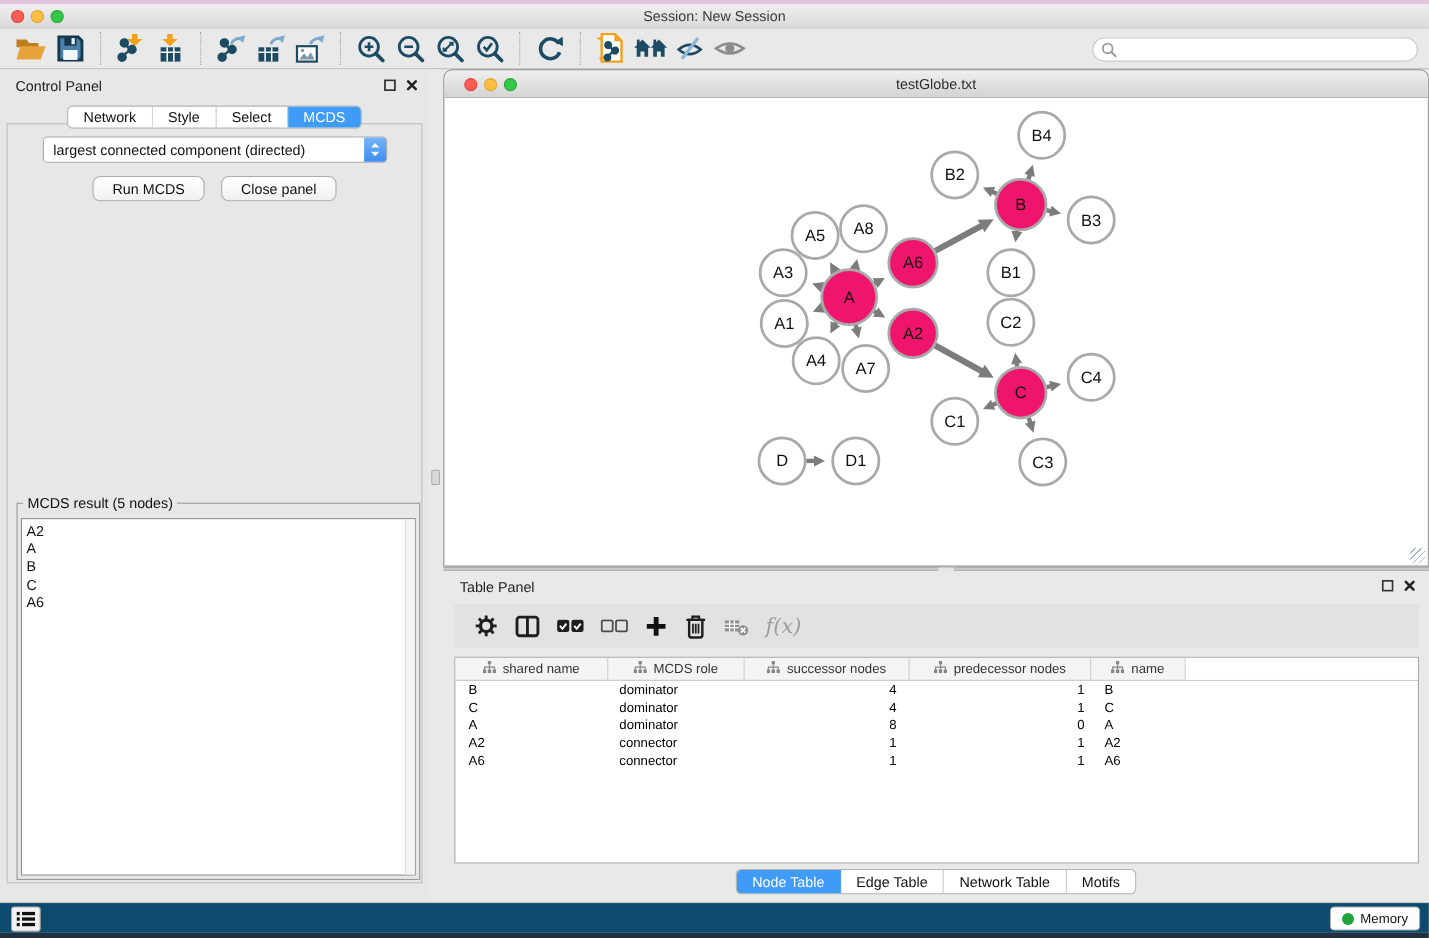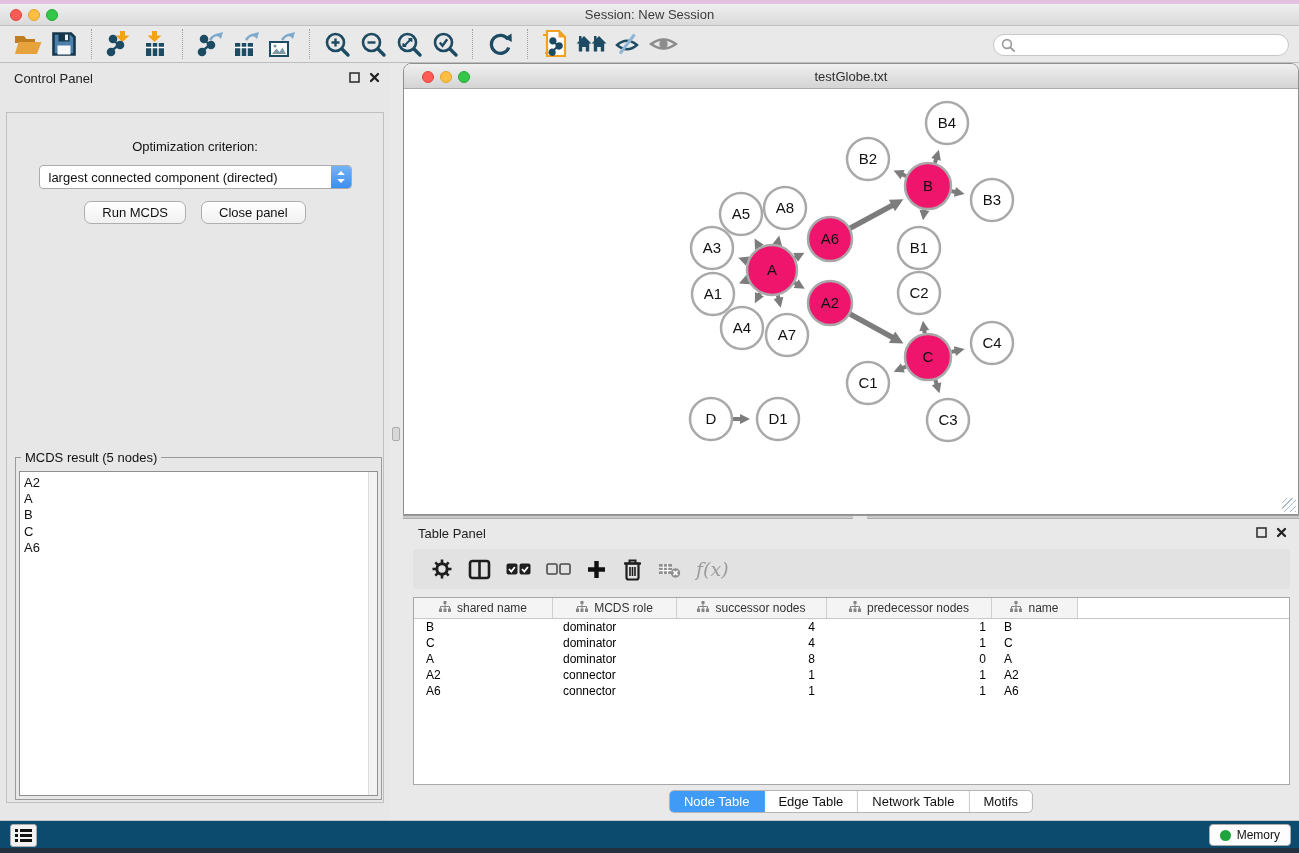--- a/index.html
+++ b/index.html
@@ -287,22 +287,27 @@
   <div class="control-panel">
     <div class="cp-title">Control Panel</div>
     <div class="panel-wicons">
       <svg width="11" height="11" viewBox="0 0 11 11">
           <rect x="1" y="1" width="9" height="9" fill="none" stroke="#333" stroke-width="1.6"></rect>
         </svg>
       <svg width="11" height="11" viewBox="0 0 11 11">
           <path d="M2 2 l7 7 M9 2 l-7 7" stroke="#222" stroke-width="2.3" stroke-linecap="round"></path>
         </svg>
     </div>
+    <div class="segtabs" id="cp-tabs">
+        <div class="seg">Network</div>
+        <div class="seg">Style</div>
+        <div class="seg">Select</div>
+        <div class="seg sel">MCDS</div>
+      </div>
     <div class="cp-content">
-      <div class="opt-label">Optimization criterion:</div>
       <div class="dropdown">
         <div class="val">largest connected component (directed)</div>
         <div class="dd-step">
           <svg width="10" height="14" viewBox="0 0 10 14">
               <path d="M5 1 L8.8 5 H1.2 z" fill="#fff"></path>
               <path d="M5 13 L1.2 9 H8.8 z" fill="#fff"></path>
             </svg>
         </div>
       </div>
       <div class="btnrow">

